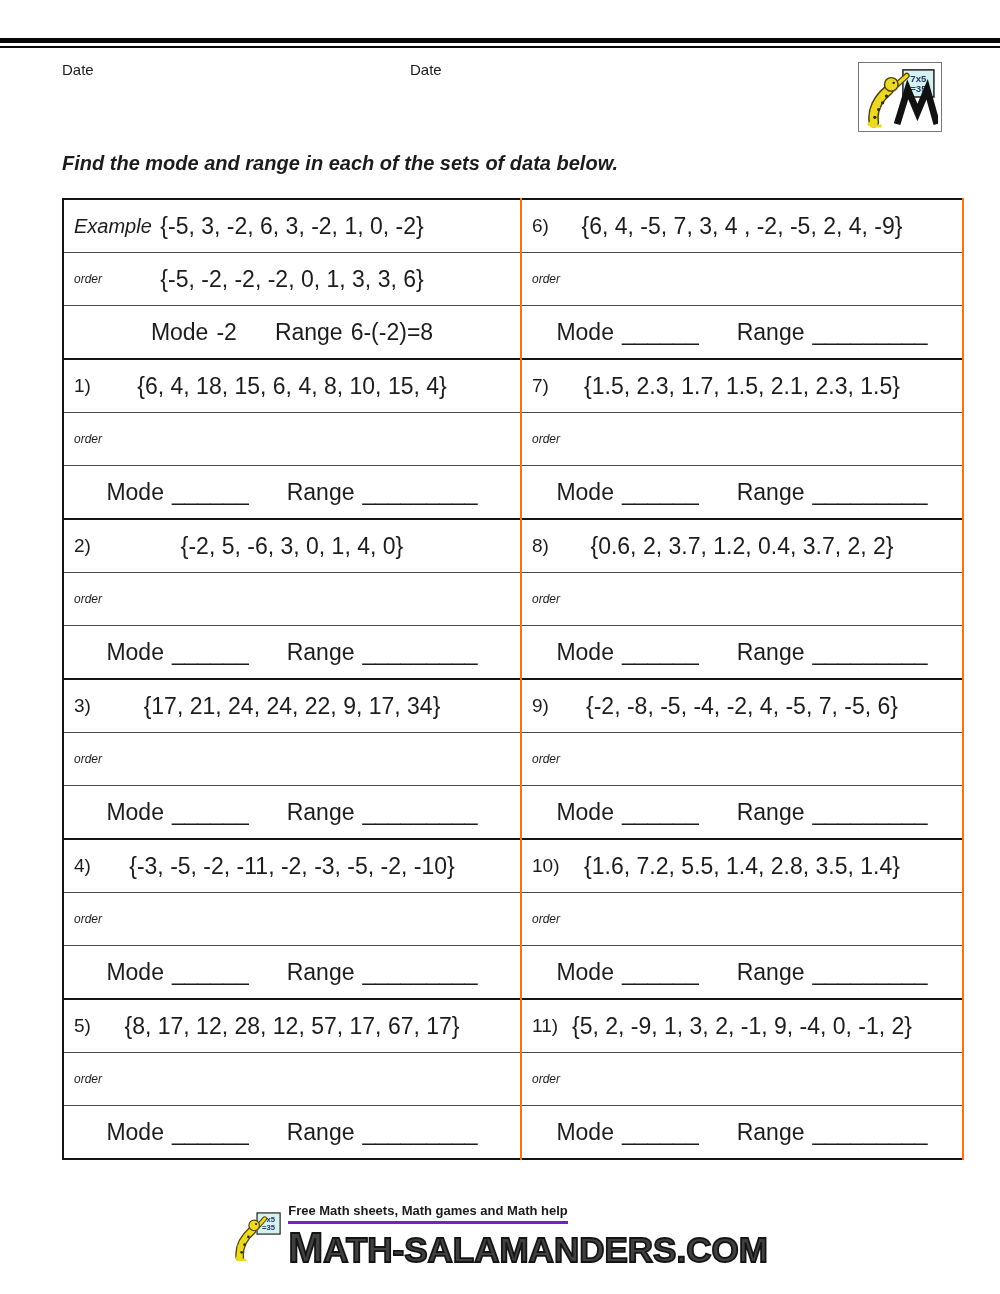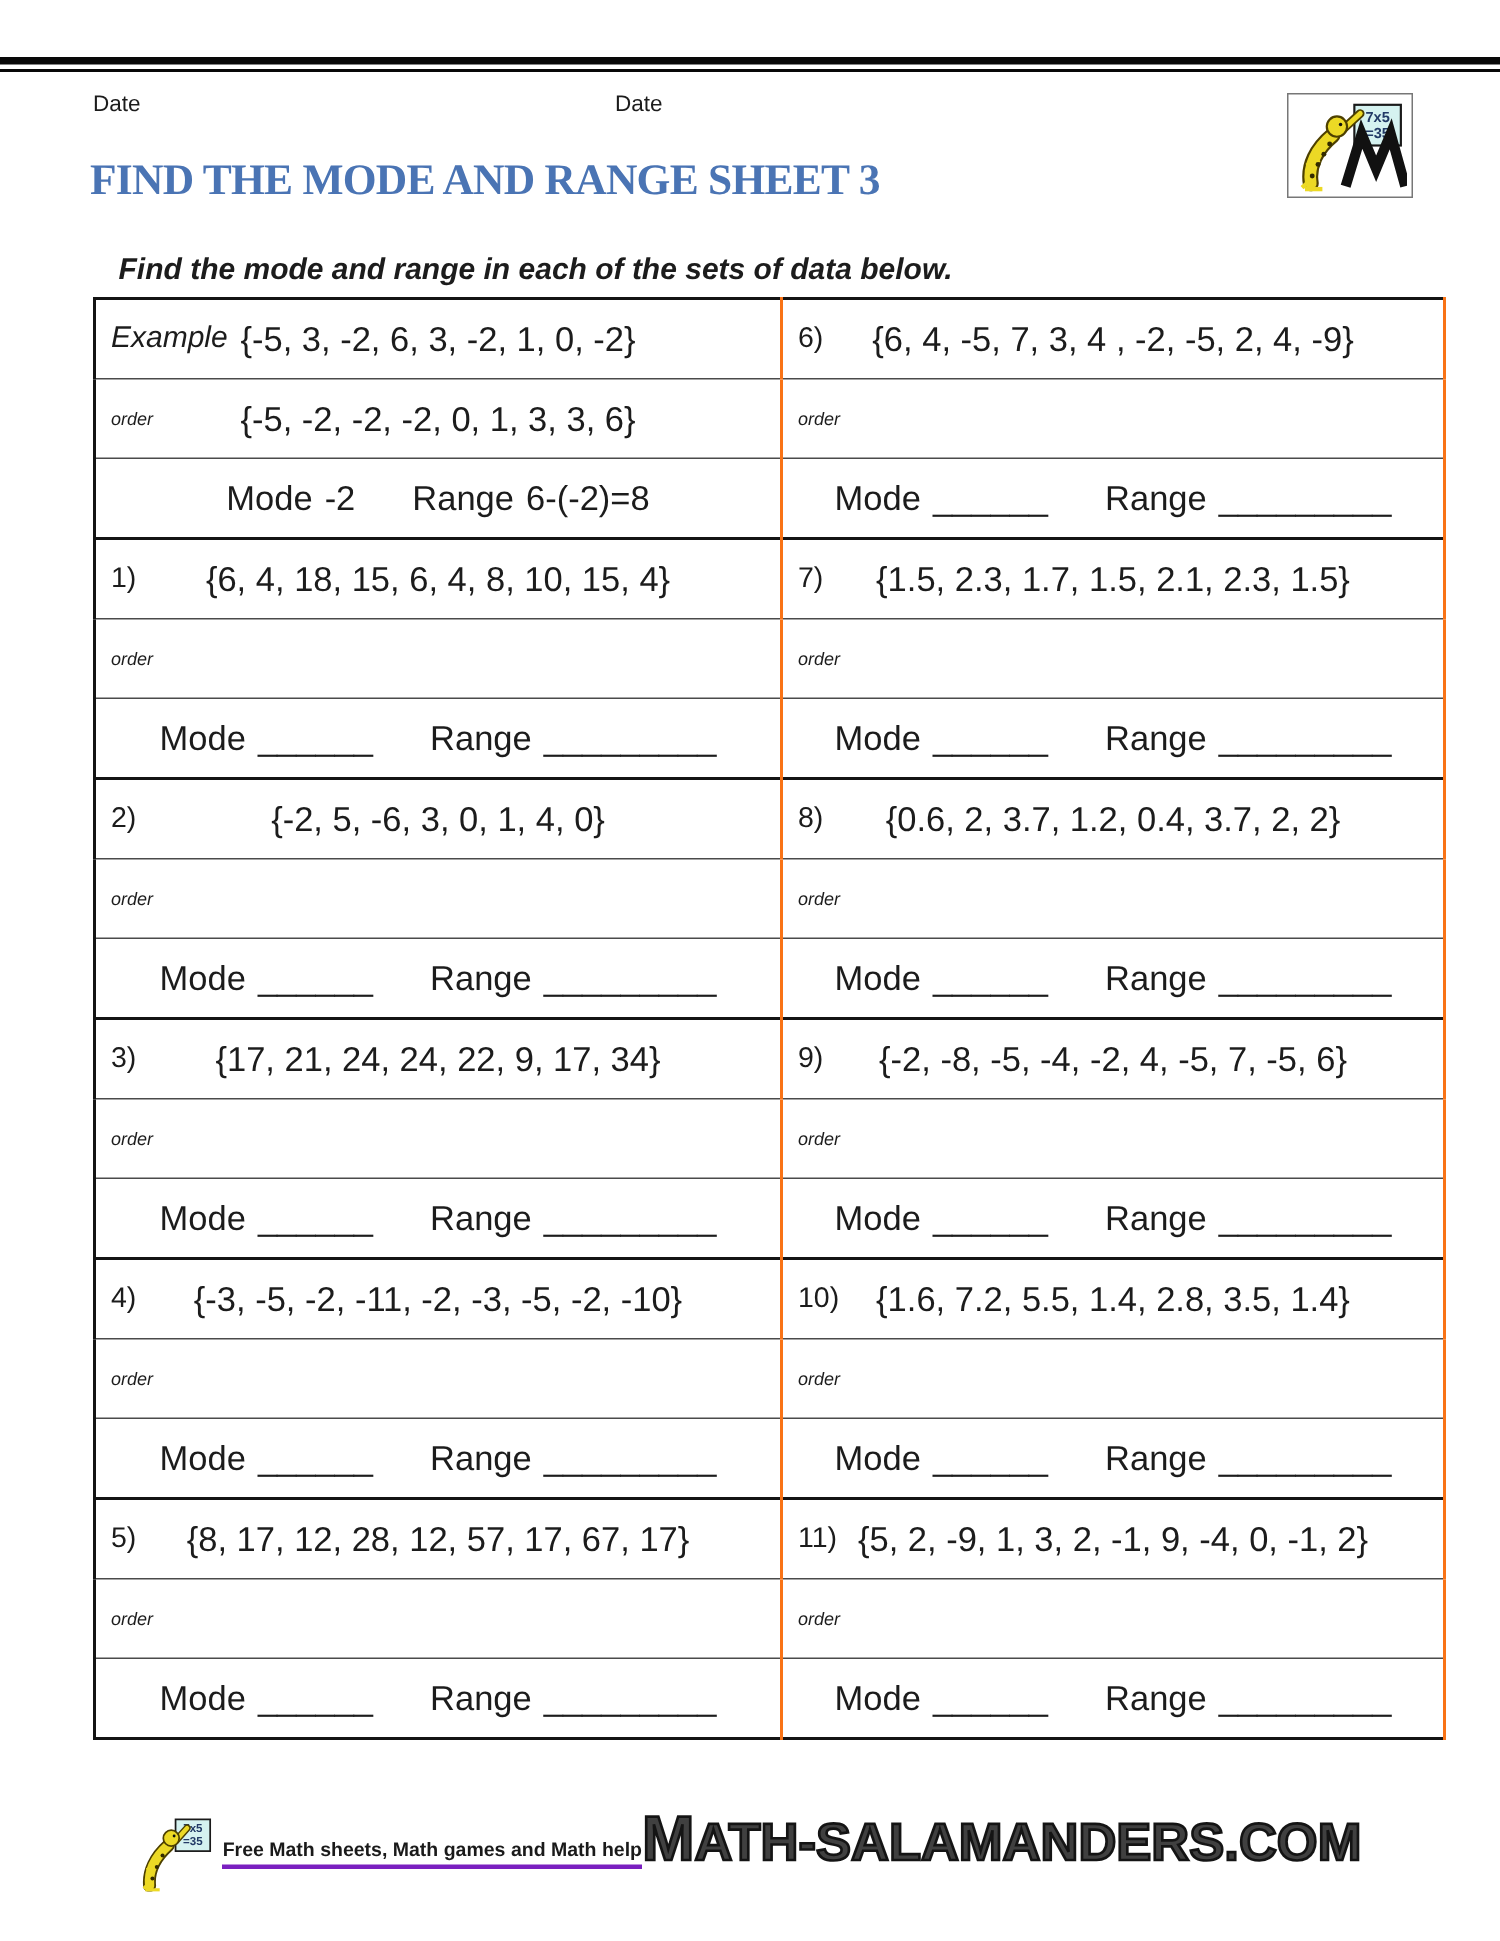--- a/index.html
+++ b/index.html
@@ -13,21 +13,21 @@
   .name-label{position:absolute;top:61px;left:62px;font-size:15px;}
   .date-label{position:absolute;top:61px;left:410px;font-size:15px;}
 
   .logo-box{position:absolute;top:62px;left:858px;width:82px;height:68px;
             border:1px solid #777;background:#fff;display:flex;align-items:center;justify-content:center;}
 
   .page-title{position:absolute;top:104px;left:60px;margin:0;
               font-family:"Liberation Serif",serif;font-size:29px;font-weight:600;
               color:var(--title-blue,#4a74b4);letter-spacing:-0.5px;}
 
-  .instruction{position:absolute;top:152px;left:62px;margin:17px;
+  .instruction{position:absolute;top:152px;left:62px;margin:0;
                font-size:20px;font-style:italic;font-weight:600;}
 
   
   .worksheet{position:absolute;top:198px;left:62px;width:900px;
              border-collapse:collapse;table-layout:fixed;border:2px solid #141414;}
   .worksheet td{border-left:2px solid #141414;border-right:2px solid #f97316;
                 height:52px;padding:0;vertical-align:middle;}
   tr.row-data td{border-top:2px solid #141414;}
   tr.row-order td,tr.row-answer td{border-top:1px solid #4a4a4a;}
 
@@ -39,21 +39,21 @@
                font-style:italic;font-size:12px;}
   .order-value{display:block;text-align:center;font-size:23px;}
   .ans-wrap{display:flex;justify-content:center;align-items:flex-start;font-size:23px;}
   .ans-label{margin-right:8px;}
   .ans-gap{margin-right:38px;}
 
   
   .footer{position:absolute;top:1203px;left:0;width:100%;display:flex;justify-content:center;}
   .footer-inner{display:flex;align-items:flex-start;}
   .footer-logo{margin-top:8px;margin-right:4px;}
-  .footer-col{display:flex;flex-direction:row;align-items:flex-end;}
+  .footer-col{display:flex;flex-direction:column;align-items:flex-start;}
   .tagline-wrap{width:max-content;}
   .tagline{font-size:13px;font-weight:bold;color:#1a1a1a;}
   .purple-bar{height:3px;background:var(--purple,#7a1fc0);margin:3px 0 1px;}
   .wordmark{font-size:35px;font-weight:bold;line-height:1;margin-top:2px;color:#404040;
             -webkit-text-stroke:1.8px #141414;letter-spacing:0;}
   .wordmark::first-letter{font-size:42px;}
   @supports not (-webkit-text-stroke:1px #000){.wordmark{color:#141414;}}
 
   .board-text{font-family:"Liberation Sans",sans-serif;font-weight:bold;fill:#223a66;}
 </style>
@@ -86,21 +86,20 @@
         <circle cx="32.5" cy="17.5" r="1.2" fill="#111"></circle>
         <circle cx="13" cy="53" r="1.7" fill="#332b00"></circle>
         <circle cx="17" cy="45" r="1.7" fill="#332b00"></circle>
         <circle cx="21" cy="38" r="1.7" fill="#332b00"></circle>
         <circle cx="25" cy="31" r="1.7" fill="#332b00"></circle>
         <path d="M8,62 h12" stroke="#ecd925" stroke-width="3"></path>
       </g>
     </svg>
   </div>
 
-  <h1 class="page-title">FIND THE MODE AND RANGE SHEET 3</h1>
   <p class="instruction">Find the mode and range in each of the sets of data below.</p>
 
   <table class="worksheet">
     <colgroup>
         <col style="width:458px">
         <col style="width:442px">
       </colgroup>
     <tbody id="ws-body">
         <tr class="row-data">
           <td class="cell cell-data">

